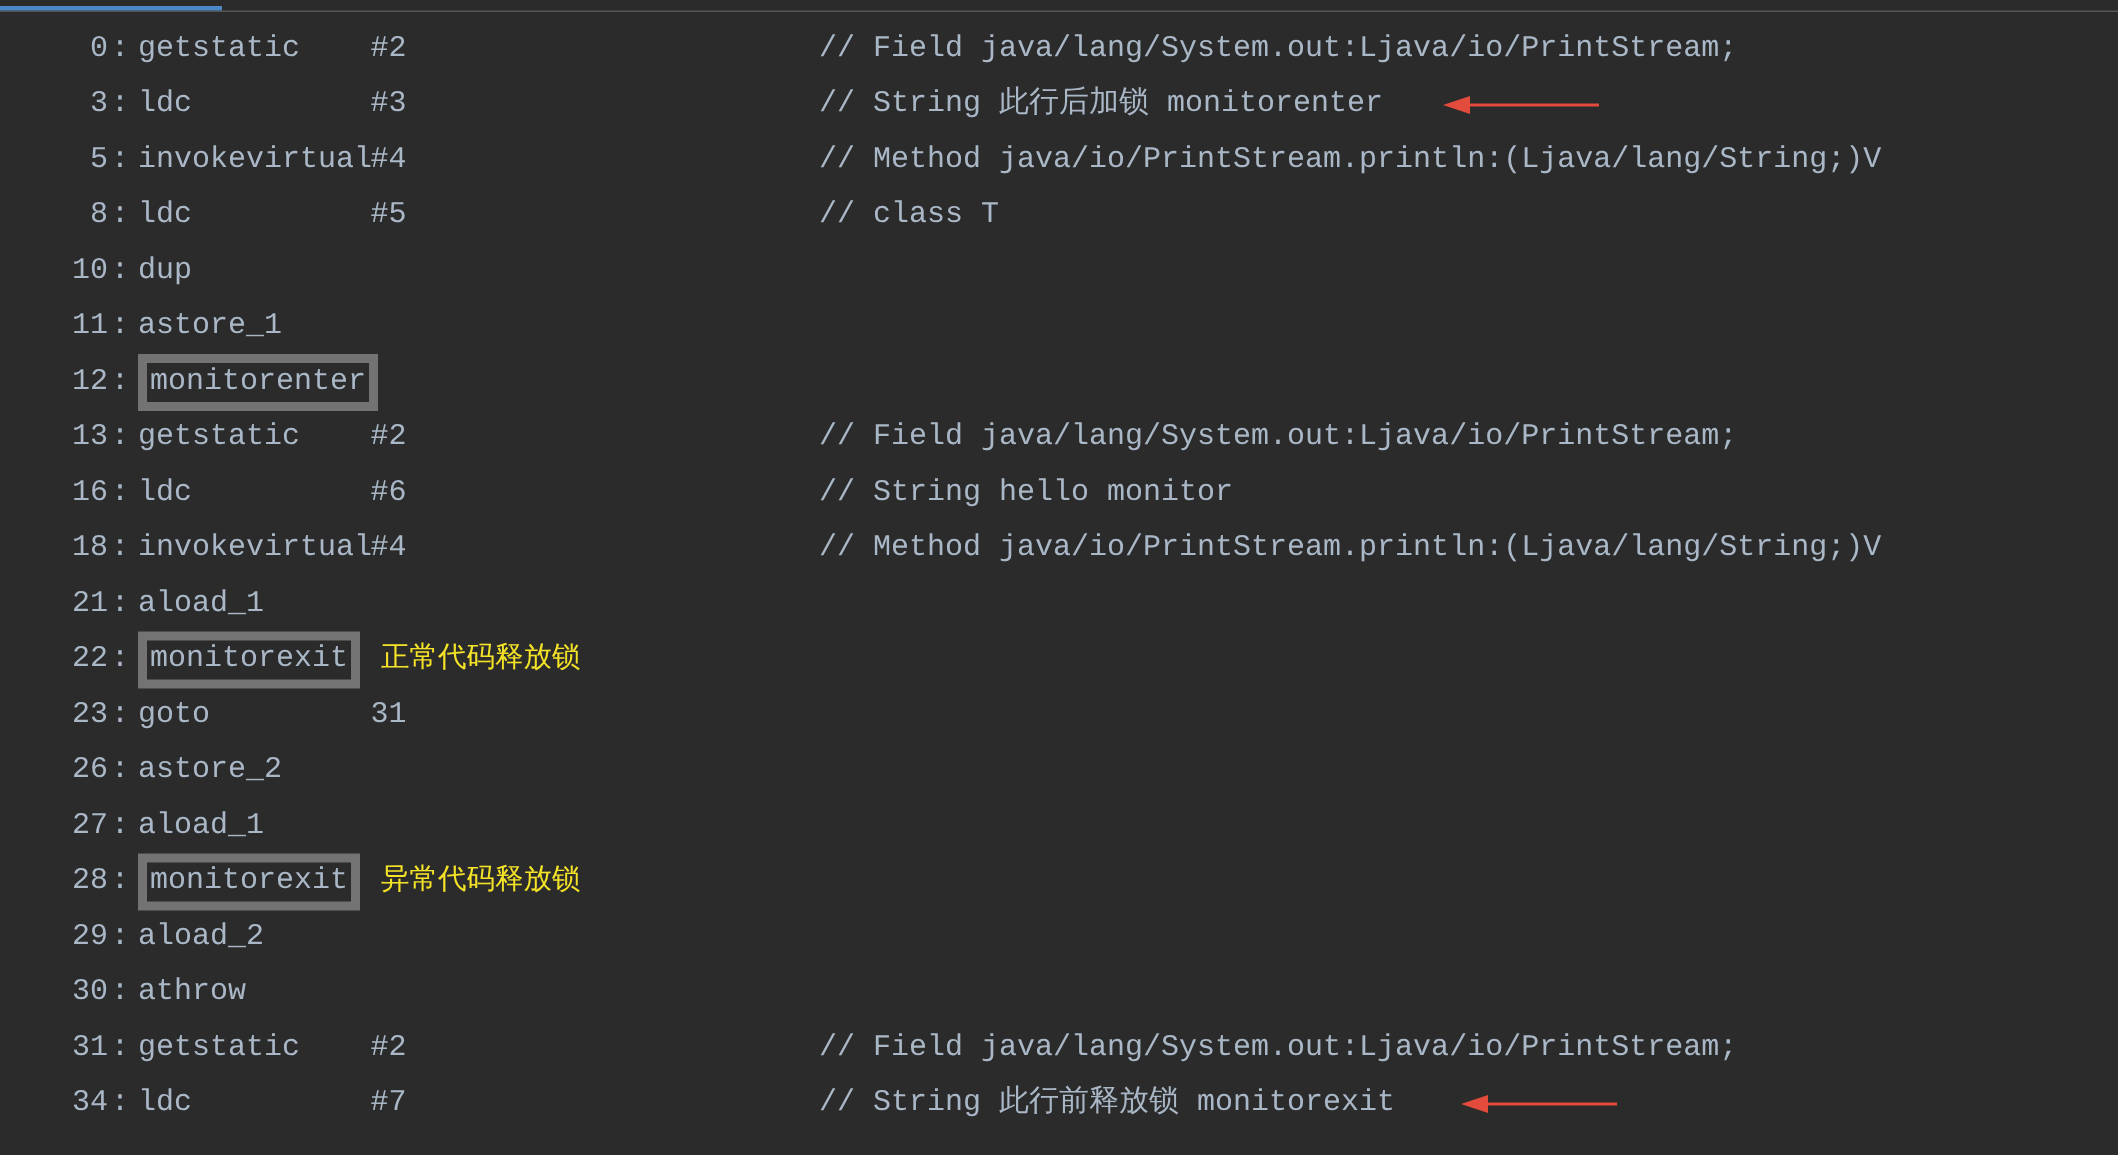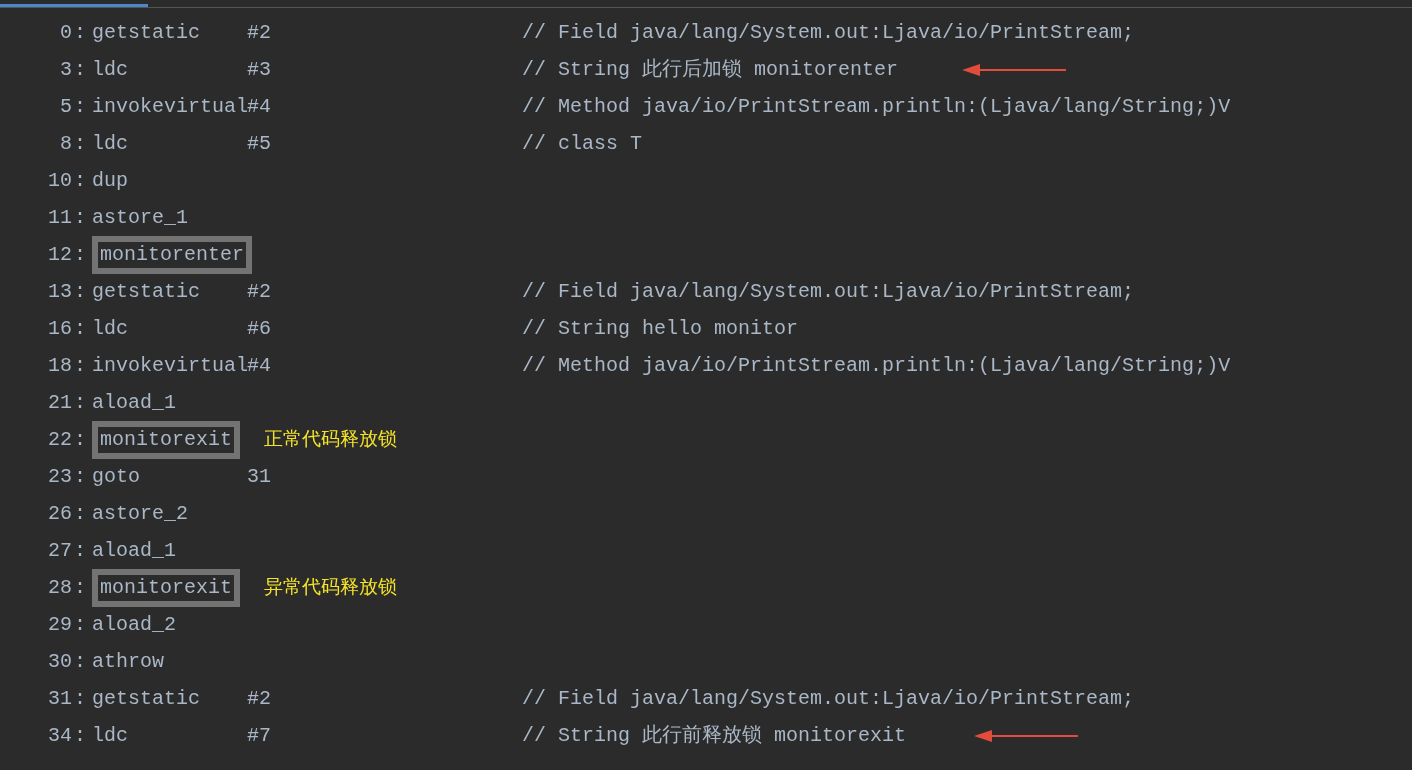--- a/index.html
+++ b/index.html
@@ -48,30 +48,31 @@
   .instr {
     display: inline-block;
     width: 155px;
   }
   .arg {
     display: inline-block;
     width: 275px;
   }
   .comment {
     color: #a9b7c6;
+    margin-left: 24px;
   }
   .box {
     border: 6px solid #737373;
     padding: 0 2px;
     display: inline-block;
     line-height: 1.3;
   }
   .note {
     color: #f5e328;
-    margin-left: 24px;
+    margin-left: 14px;
     font-family: "Microsoft YaHei", "SimSun", sans-serif;
     font-size: 19px;
   }
   .arrow {
     position: absolute;
   }
   .arrow svg { display: block; }
 </style>
 </head>
 <body>

